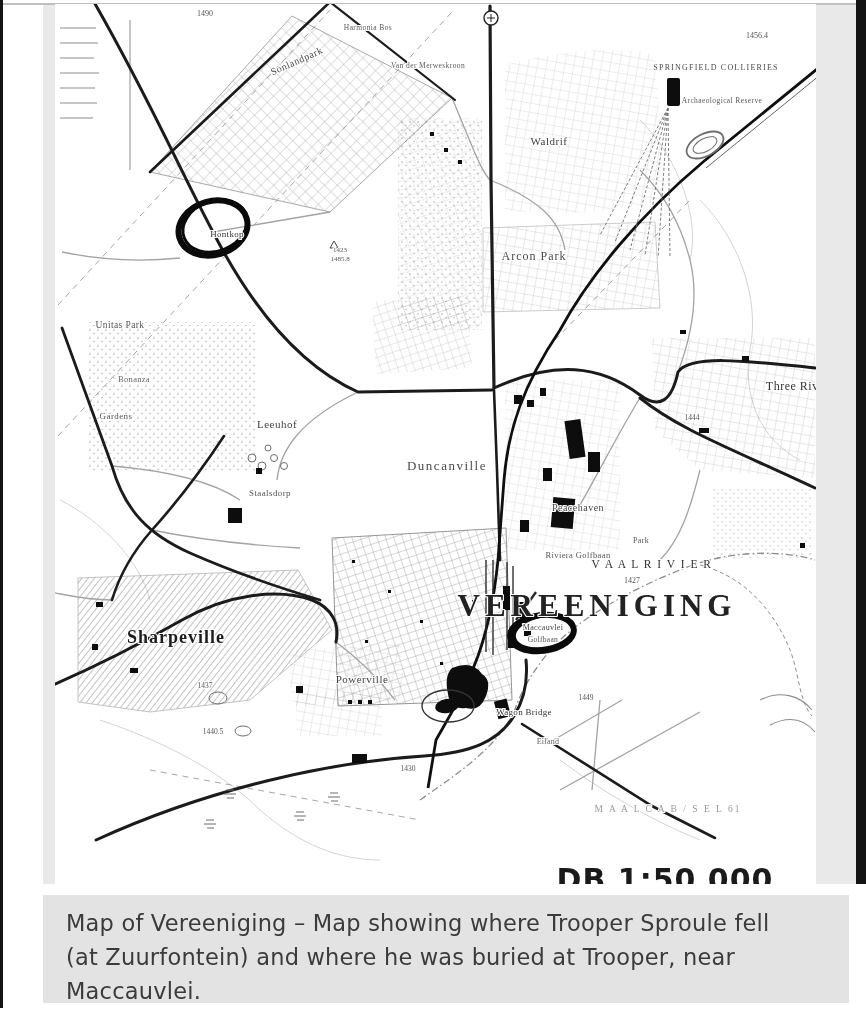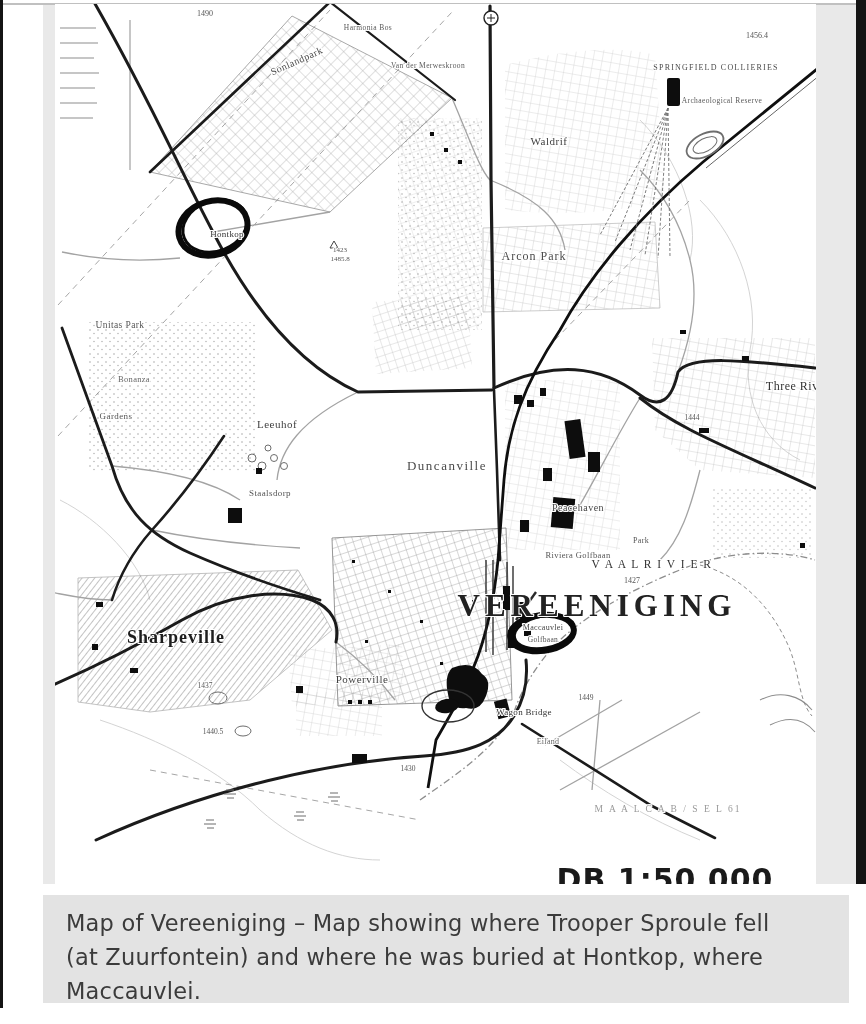--- a/index.html
+++ b/index.html
@@ -256,20 +256,20 @@
           <text x="408" y="771" class="ml" style="font-size:7.5px;fill:#555555;">1430</text>
           <text x="586" y="700" class="ml" style="font-size:7.5px;fill:#555555;">1449</text>
           <text x="692" y="420" class="ml" style="font-size:7.5px;fill:#555555;">1444</text>
         </g>
     </svg>
   </div>
 
   <div class="caption">
     <div class="caption-inner">
       <div>Map of Vereeniging – Map showing where Trooper Sproule fell</div>
-      <div>(at Zuurfontein) and where he was buried at Hontkop, where</div>
+      <div>(at Zuurfontein) and where he was buried at Trooper, near</div>
       <div>Maccauvlei.</div>
     </div>
   </div>
 
   <div class="edge-left"></div>
   <div class="edge-right"></div>
 </div>
 
 </body></html>

